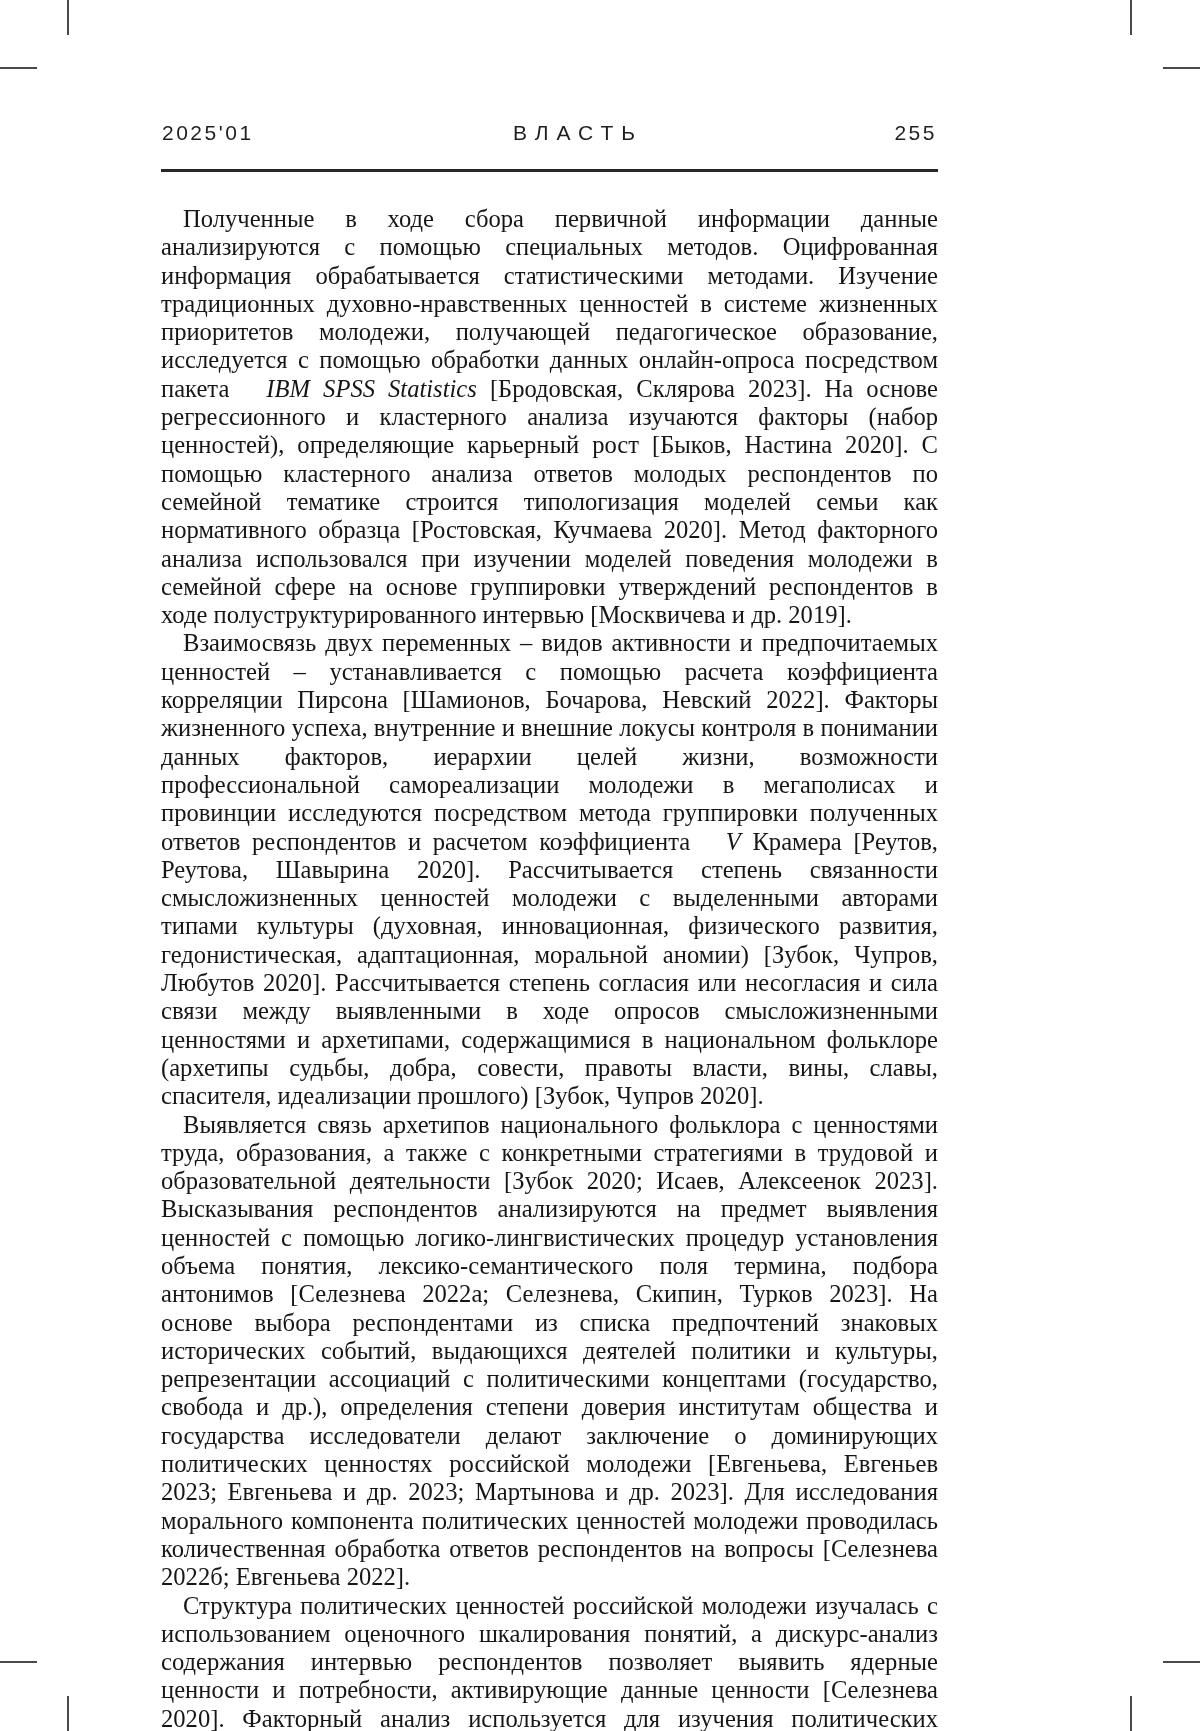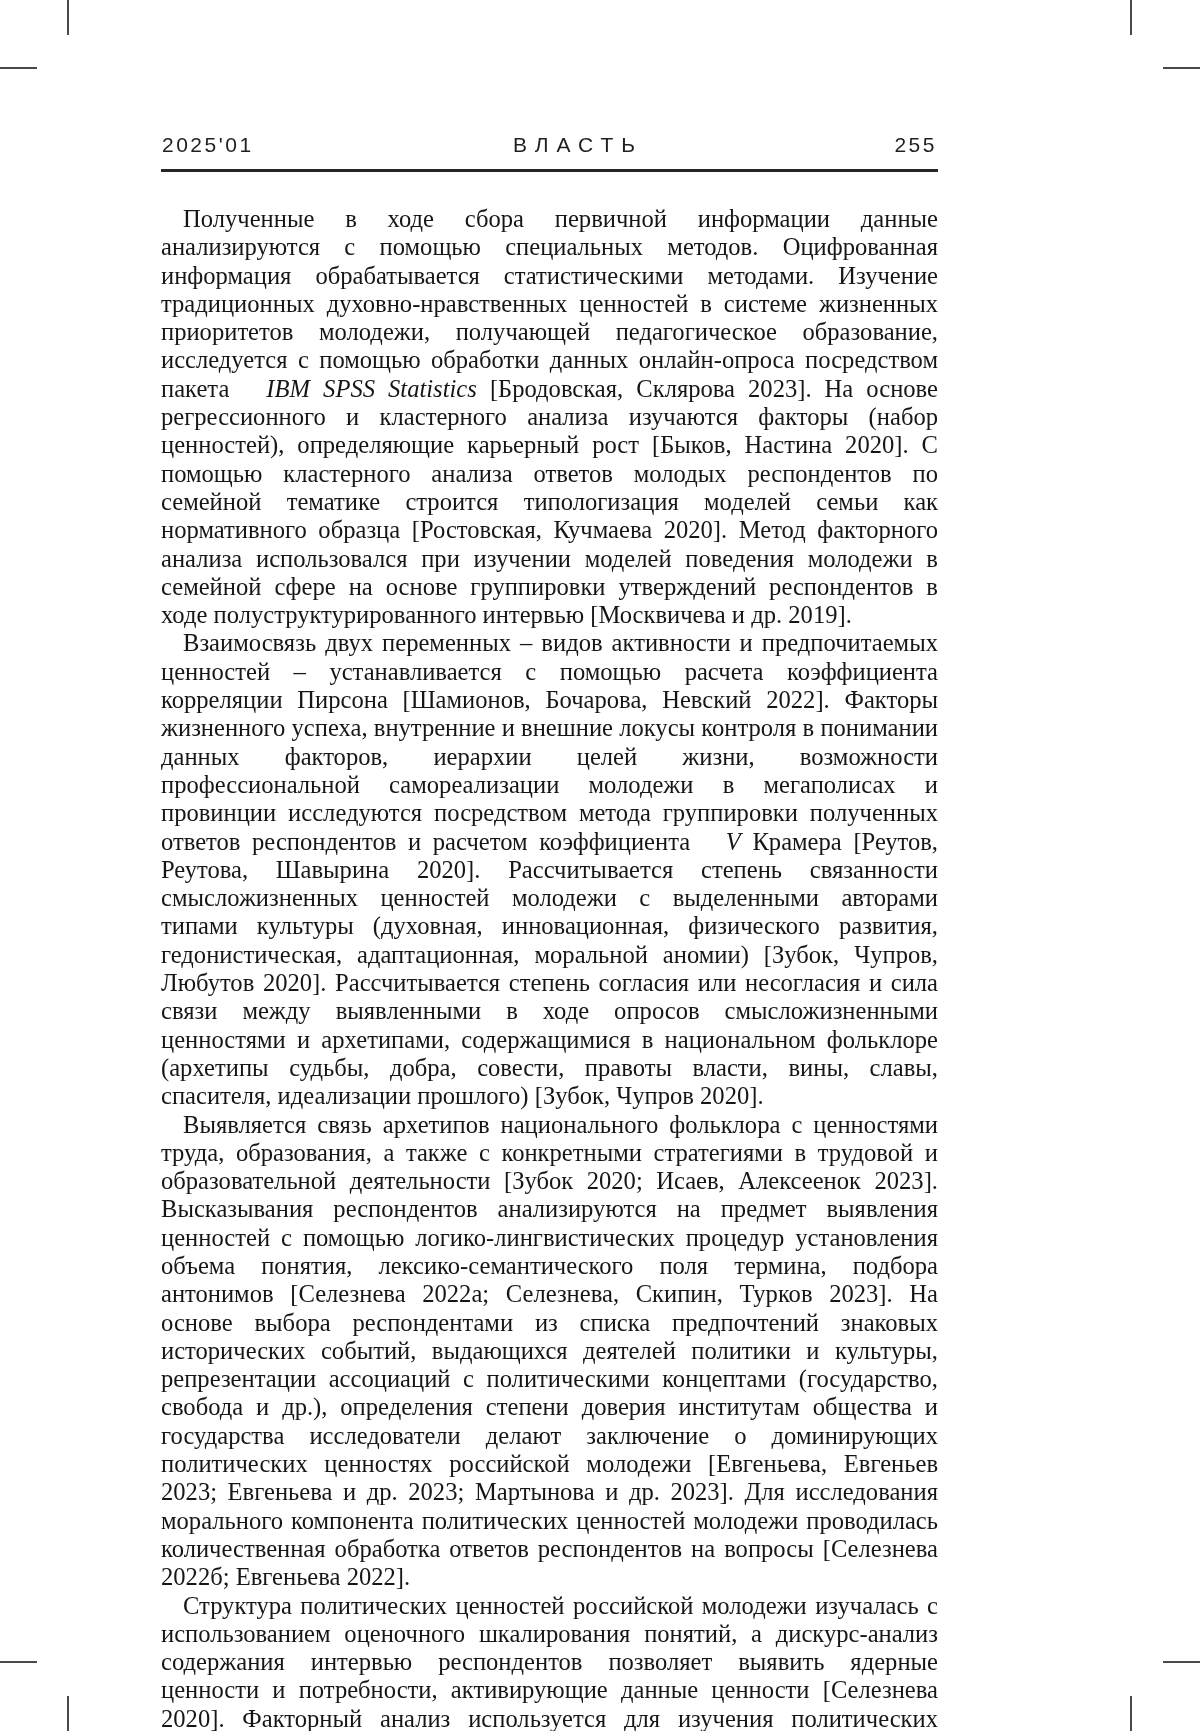--- a/index.html
+++ b/index.html
@@ -34,26 +34,25 @@
 
   .running-header {
     display: flex;
     justify-content: space-between;
     align-items: baseline;
     font-family: "Liberation Sans", sans-serif;
     font-size: 21px;
     font-weight: 500;
     color: #1f1f1f;
     letter-spacing: 2.5px;
-    padding: 0 1px 12px 1px;
+    padding: 0 1px 24px 1px;
   }
   .running-header .journal-title {
     letter-spacing: 8px;
     padding-left: 8px; 
-    margin-top: 12px;
   }
 
   .header-rule {
     height: 3px;
     background: #262626;
     margin-bottom: 33px;
   }
 
   .body-text p {
     margin: 0;

